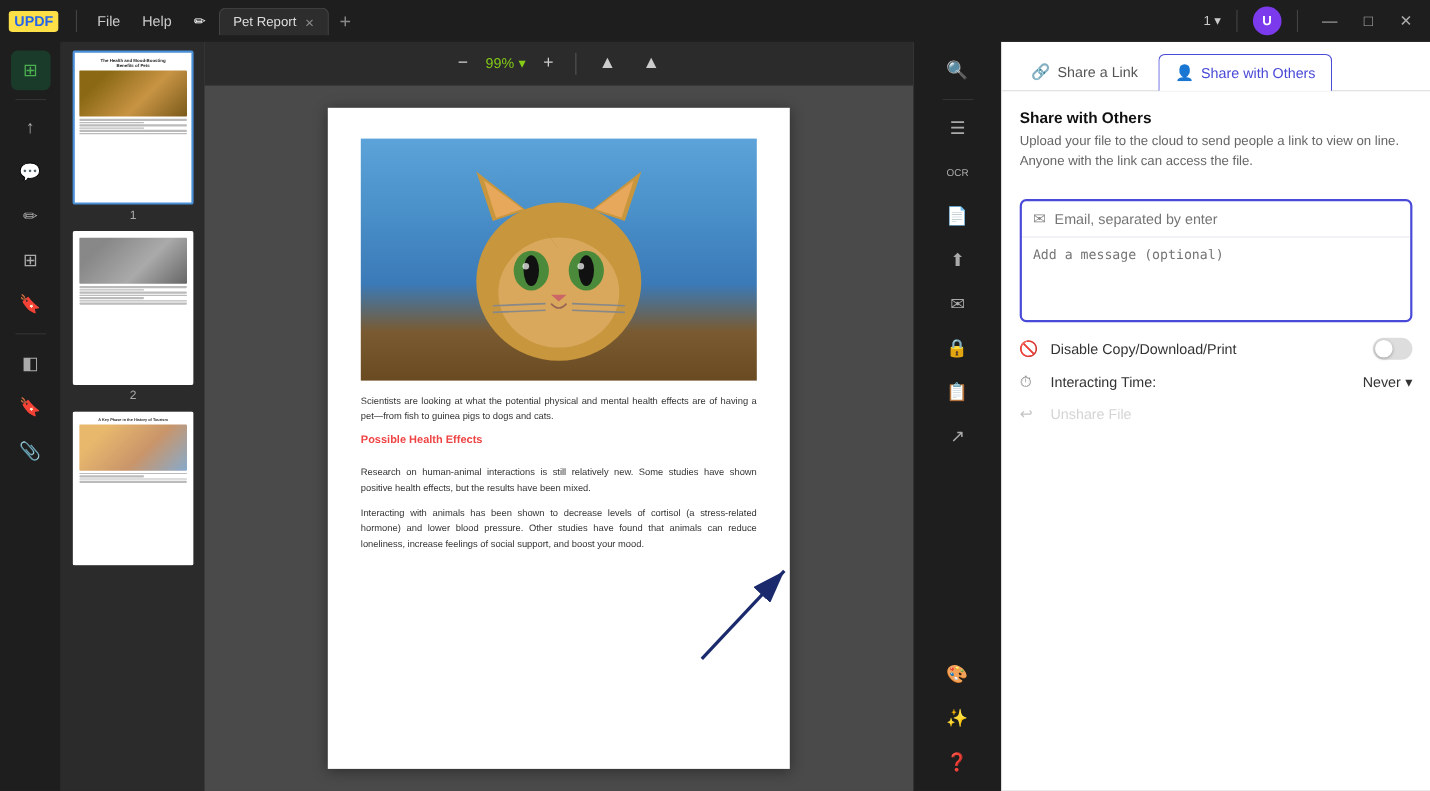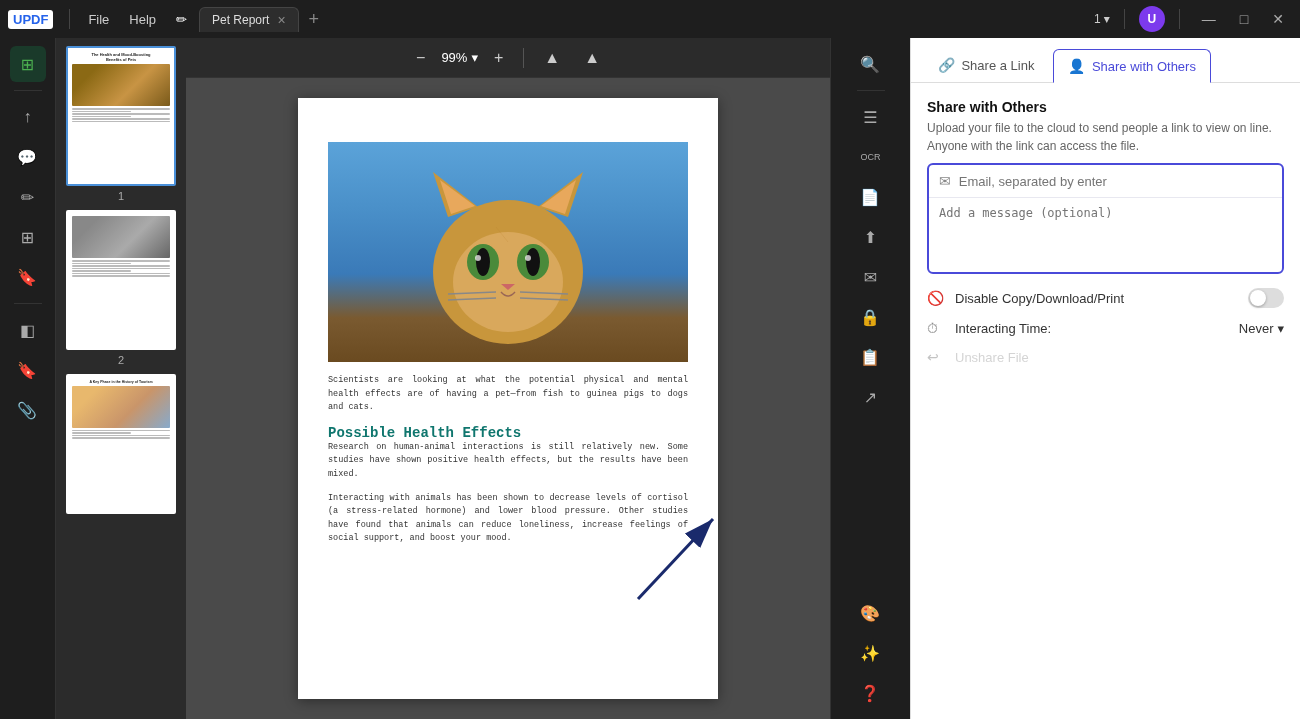--- a/index.html
+++ b/index.html
@@ -13,21 +13,21 @@
       align-items: center;
       padding: 0 8px;
       flex-shrink: 0;
       gap: 4px;
     }
     .titlebar-logo {
       color: #4a90d9;
       font-weight: bold;
       font-size: 13px;
       margin-right: 6px;
-      background: #ffffff;
+      background: #fde047;
       padding: 2px 5px;
       border-radius: 3px;
       color: #2563eb;
     }
     .titlebar-divider {
       width: 1px;
       height: 20px;
       background: #444;
       margin: 0 6px;
     }
@@ -224,45 +224,44 @@
       flex-shrink: 0;
     }
     .toolbar-btn {
       color: #ccc;
       font-size: 16px;
       cursor: pointer;
       padding: 4px 8px;
       border-radius: 4px;
     }
     .zoom-display {
-      color: #ffffff;
+      color: #84cc16;
       font-size: 13px;
       display: flex;
       align-items: center;
       gap: 4px;
     }
     .toolbar-sep { width: 1px; height: 20px; background: #555; margin: 0 4px; }
 
     
     .pdf-content {
       flex: 1;
       overflow-y: auto;
       display: flex;
       justify-content: center;
       padding: 20px;
       background: #4a4a4a;
     }
     .pdf-page {
       background: white;
       width: 420px;
       min-height: 600px;
-      padding: 44px 30px;
+      padding: 28px 30px;
       box-shadow: 0 2px 12px rgba(0,0,0,0.4);
       position: relative;
-      font-family: Liberation Mono, monospace;
     }
     .pdf-page-img-top {
       width: 100%;
       height: 220px;
       background: linear-gradient(180deg, #5ba3d9 0%, #4a90c9 30%, #3a7ab8 60%, #7a5a30 80%, #6a4a20 100%);
       margin-bottom: 12px;
       position: relative;
       overflow: hidden;
     }
     .cat-face {
@@ -274,24 +273,24 @@
       height: 190px;
     }
     .pdf-body-text {
       font-size: 8.5px;
       line-height: 1.6;
       color: #333;
       text-align: justify;
       margin-bottom: 10px;
     }
     .pdf-heading {
-      font-size: 14px;
+      font-size: 10px;
       font-weight: bold;
-      color: #0f766e;
-      margin-bottom: 0;
+      color: #ef4444;
+      margin-bottom: 17px;
     }
     .arrow-overlay {
       position: absolute;
       bottom: 80px;
       right: -30px;
       width: 120px;
       height: 120px;
       pointer-events: none;
     }
 
@@ -353,21 +352,21 @@
     .share-title {
       font-size: 14px;
       font-weight: 600;
       color: #111;
       margin-bottom: 4px;
     }
     .share-desc {
       font-size: 12px;
       color: #666;
       line-height: 1.5;
-      margin-bottom: 8px;
+      margin-bottom: 26px;
     }
     .email-input-container {
       border: 2px solid #4a4ad9;
       border-radius: 6px;
       overflow: hidden;
       margin-bottom: 0;
     }
     .email-row {
       display: flex;
       align-items: center;

